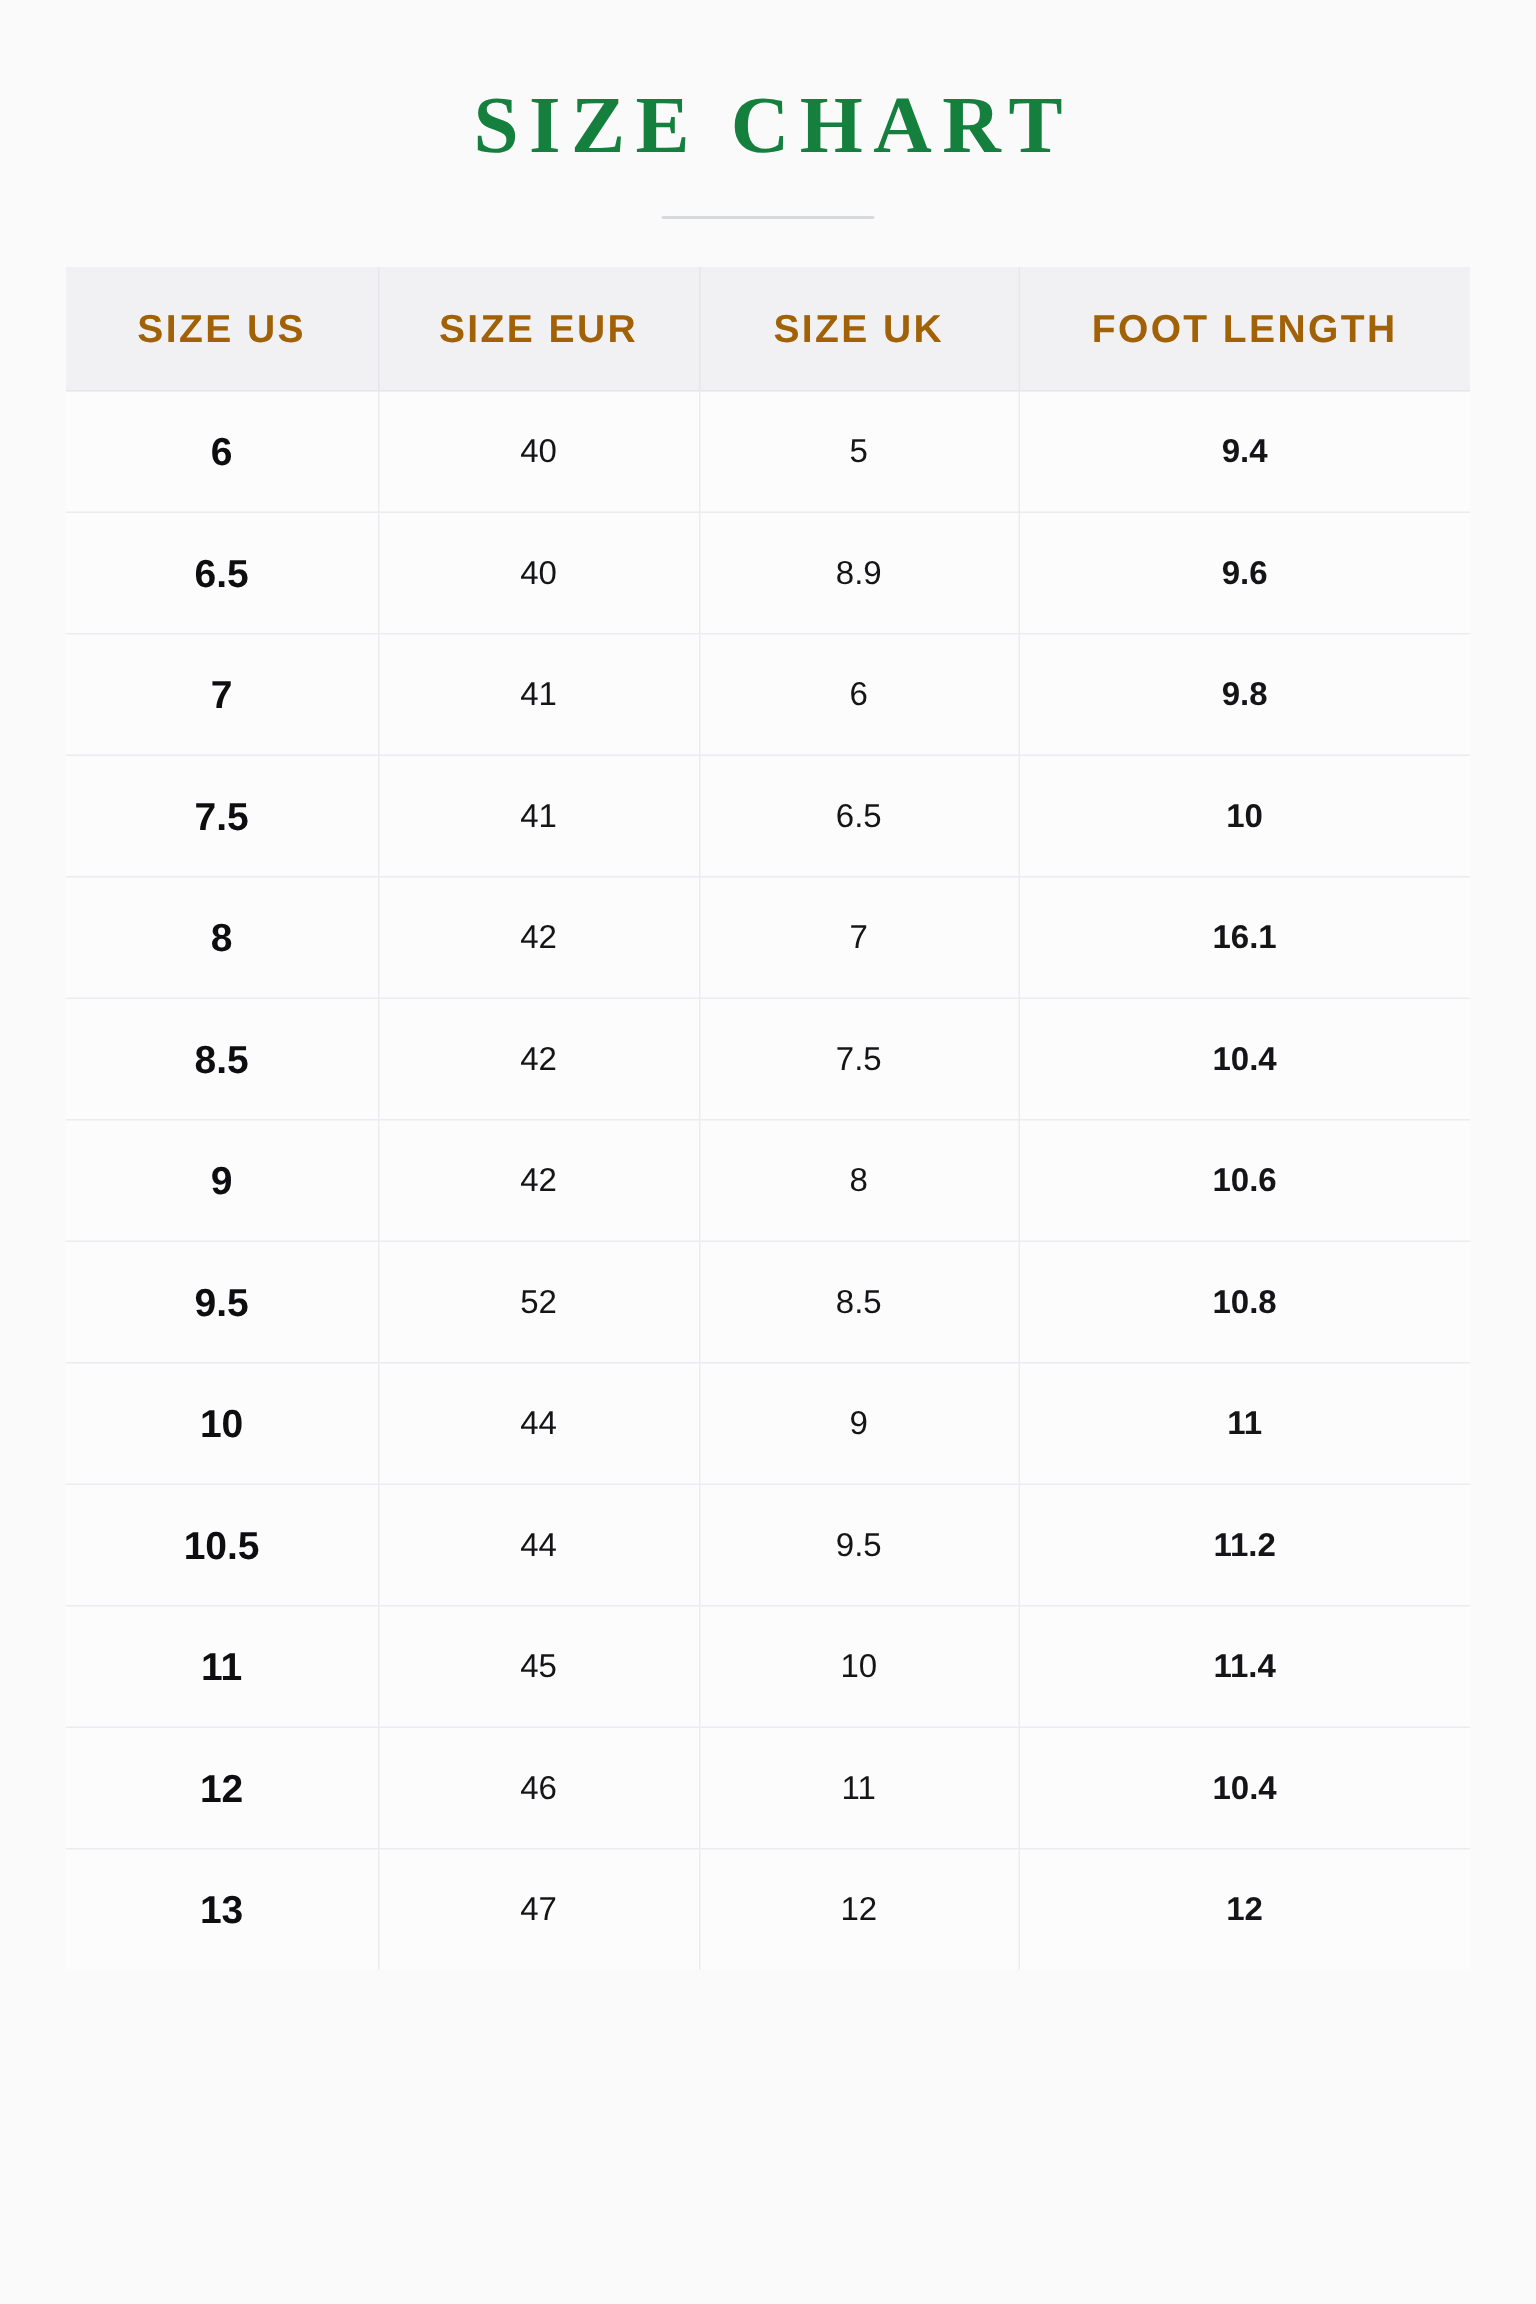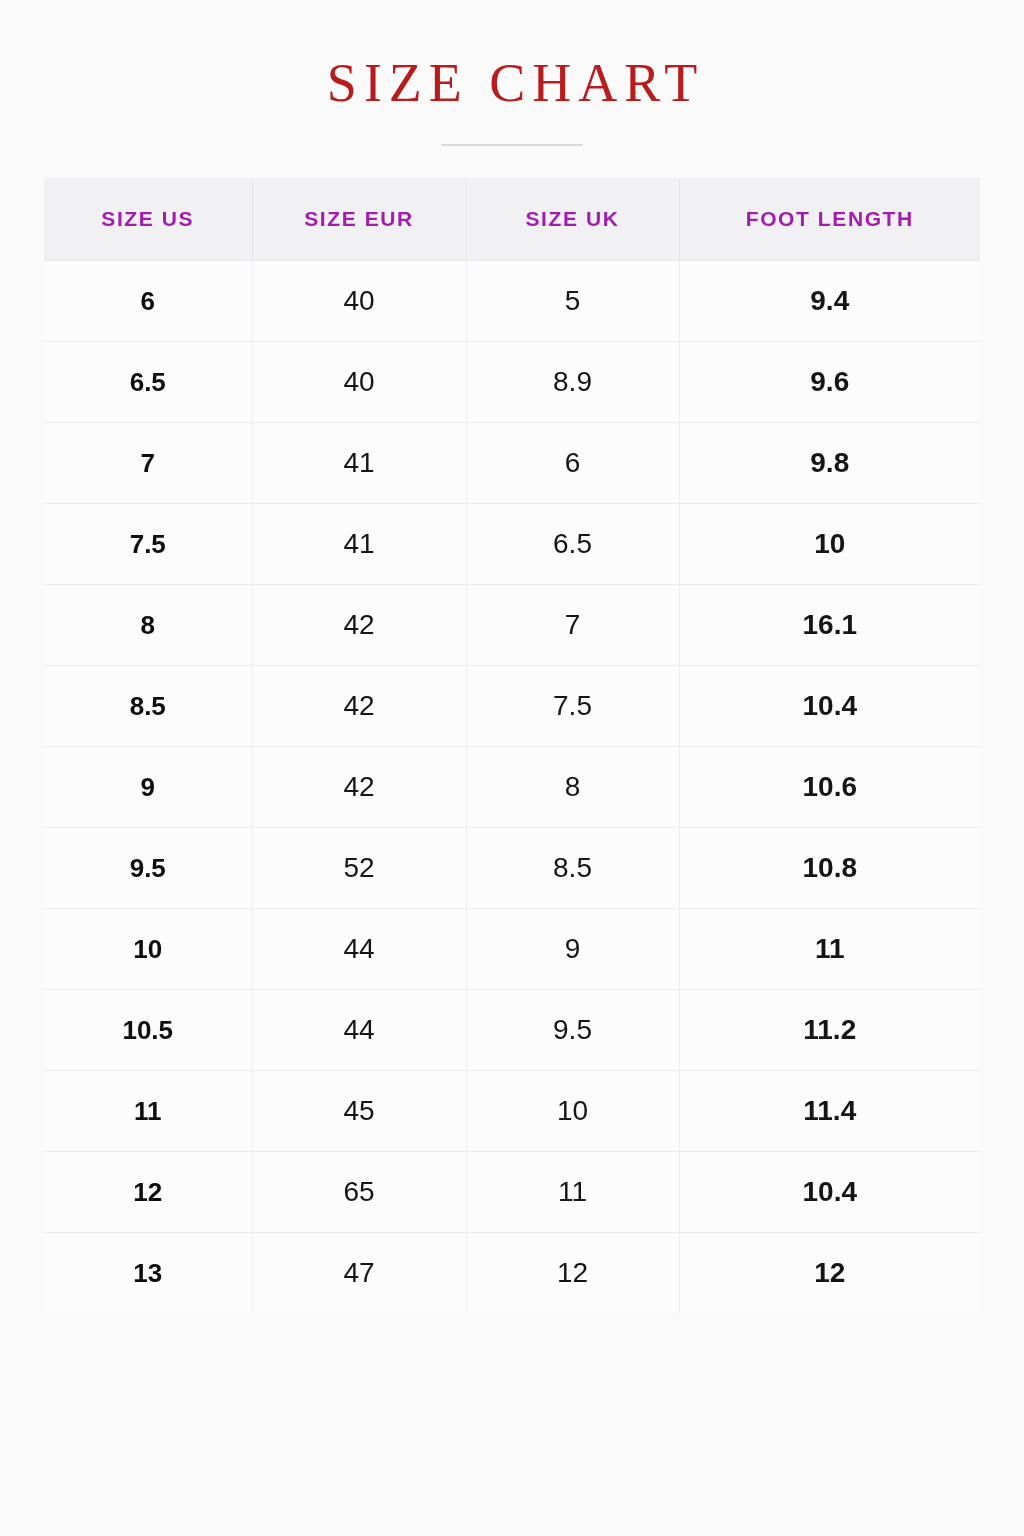--- a/index.html
+++ b/index.html
@@ -27,23 +27,23 @@
     position: absolute;
     top: 52px;
     left: 0;
     width: 1024px;
     text-align: center;
   }
   .page-title {
     font-family: "Liberation Serif", "DejaVu Serif", serif;
     font-size: 54px;
     line-height: 62px;
-    font-weight: 400;
+    font-weight: 700;
     letter-spacing: 7px;
-    color: #b91c1c;
+    color: #15803d;
     margin: 0;
     padding-left: 7px; 
   }
   .title-divider {
     width: 142px;
     height: 2px;
     background: #d7d9dd;
     margin: 30px auto 0 auto;
     border-radius: 1px;
   }
@@ -61,40 +61,40 @@
     table-layout: fixed;
     background: #fcfcfd;
   }
   table.size-table col.c-us  { width: 208px; }
   table.size-table col.c-eur { width: 214px; }
   table.size-table col.c-uk  { width: 213px; }
   table.size-table col.c-fl  { width: 301px; }
 
   table.size-table thead th {
     background: #f1f1f3;
-    color: #a21caf;
-    font-size: 21px;
+    color: #a16207;
+    font-size: 26px;
     font-weight: 700;
     letter-spacing: 1.6px;
     height: 82px;
     padding: 0;
     text-align: center;
     vertical-align: middle;
     border-right: 1px solid #e6e6ea;
     border-bottom: 1px solid #e6e6ea;
     white-space: nowrap;
   }
   table.size-table thead th:last-child { border-right: none; }
 
   table.size-table tbody td {
     height: 80px;
     padding: 0;
     text-align: center;
     vertical-align: middle;
-    font-size: 28px;
+    font-size: 22px;
     color: #151517;
     font-weight: 400;
     border-right: 1px solid #ececf0;
     border-bottom: 1px solid #ececf0;
     background: #fcfcfd;
   }
   table.size-table tbody td:last-child { border-right: none; font-weight: bold; }
   table.size-table tbody tr:last-child td { border-bottom: none; }
 
   table.size-table tbody td.col-us {
@@ -191,21 +191,21 @@
           <td>11.2</td>
         </tr>
         <tr>
           <td class="col-us">11</td>
           <td>45</td>
           <td>10</td>
           <td>11.4</td>
         </tr>
         <tr>
           <td class="col-us">12</td>
-          <td>65</td>
+          <td>46</td>
           <td>11</td>
           <td>10.4</td>
         </tr>
         <tr>
           <td class="col-us">13</td>
           <td>47</td>
           <td>12</td>
           <td>12</td>
         </tr>
       </tbody>

